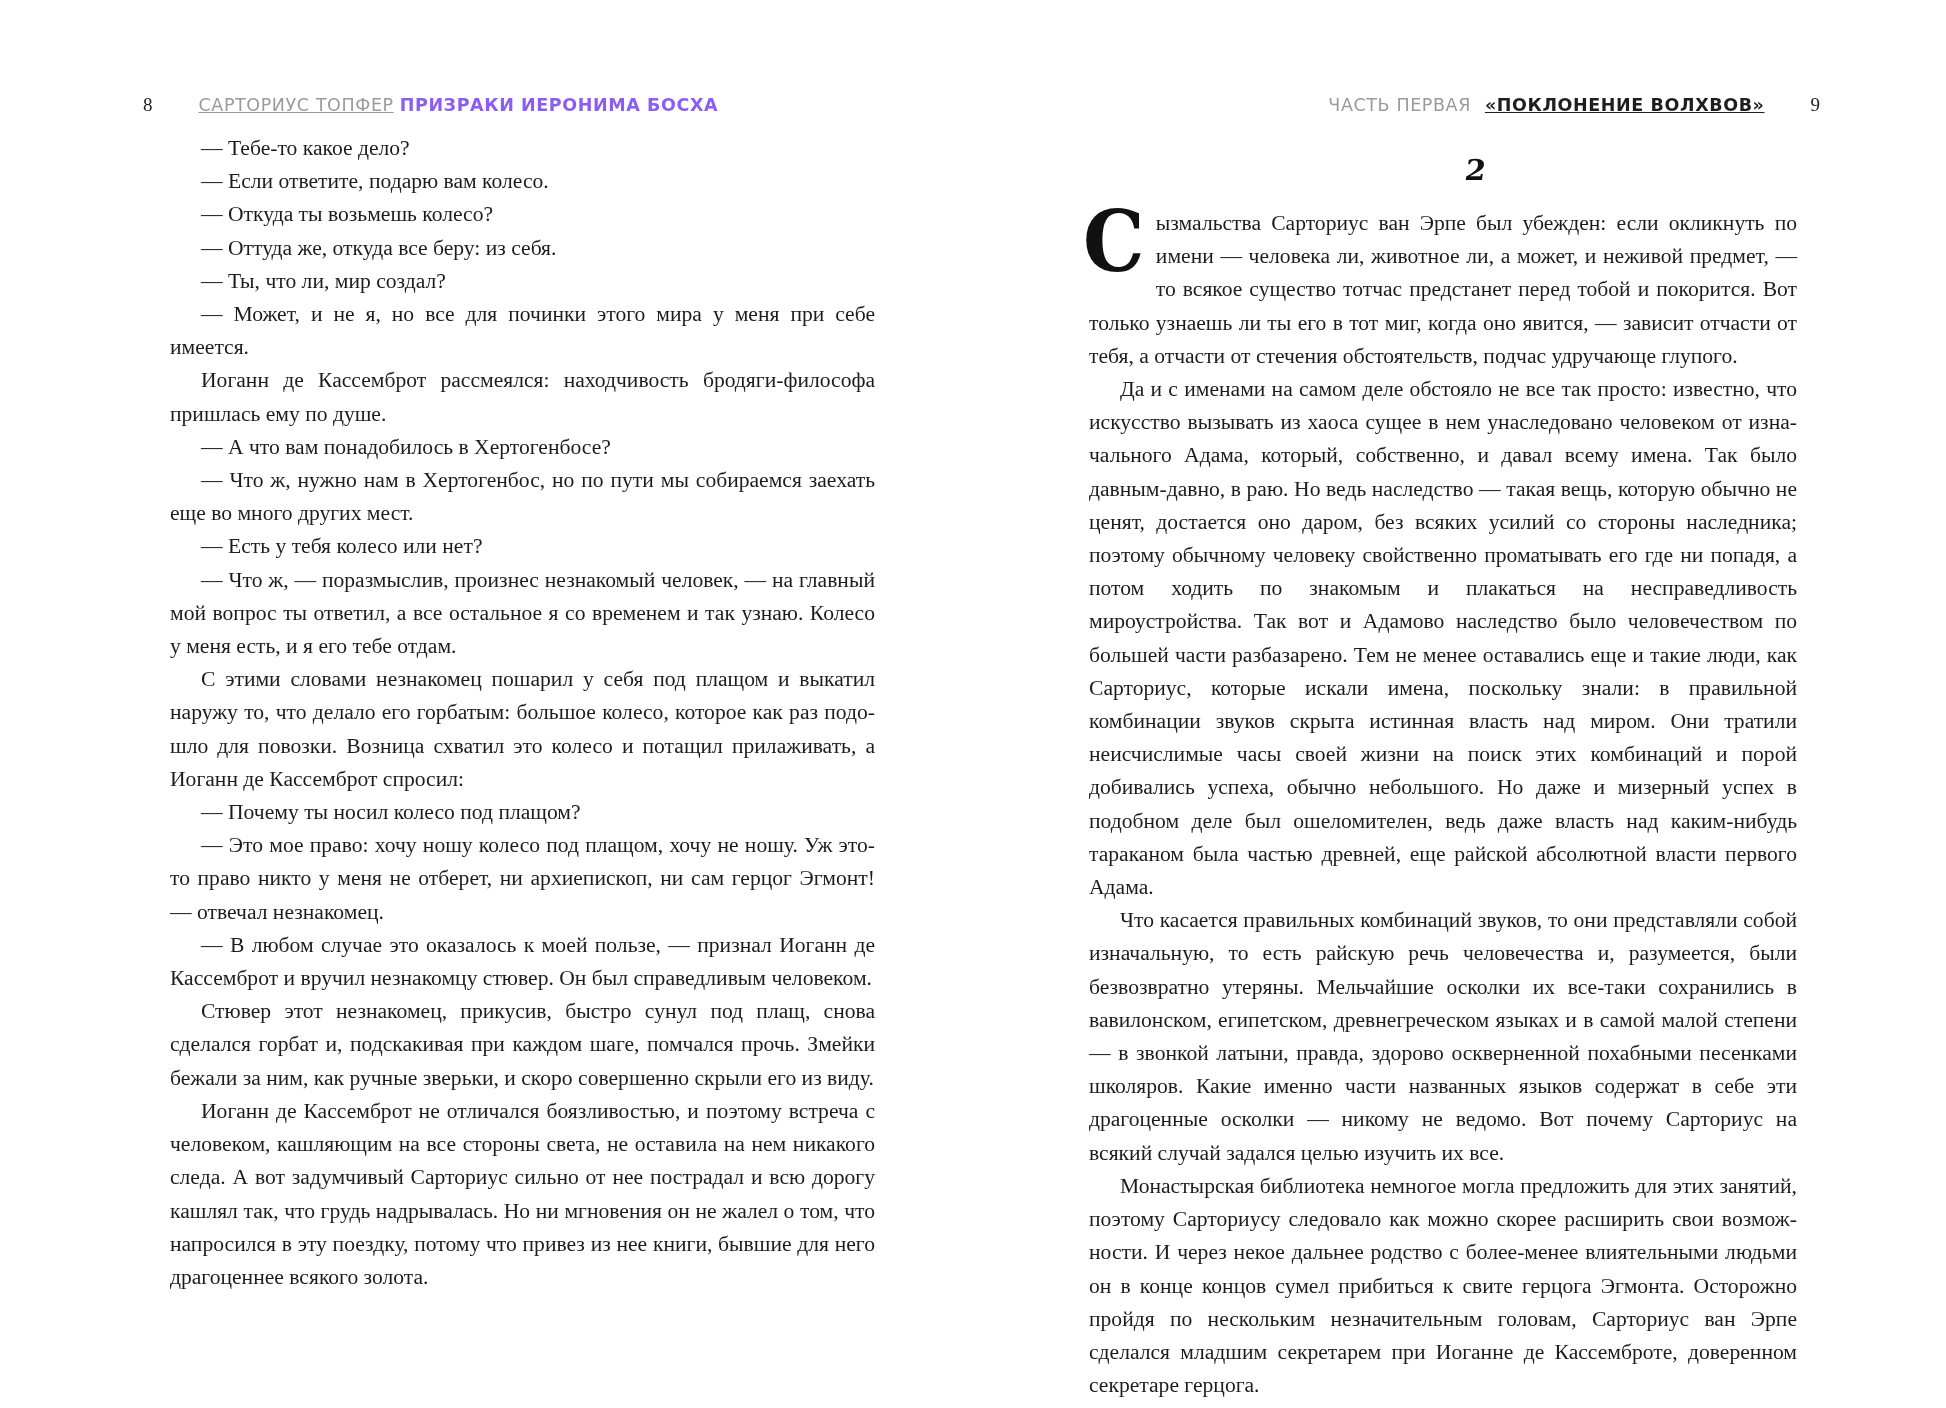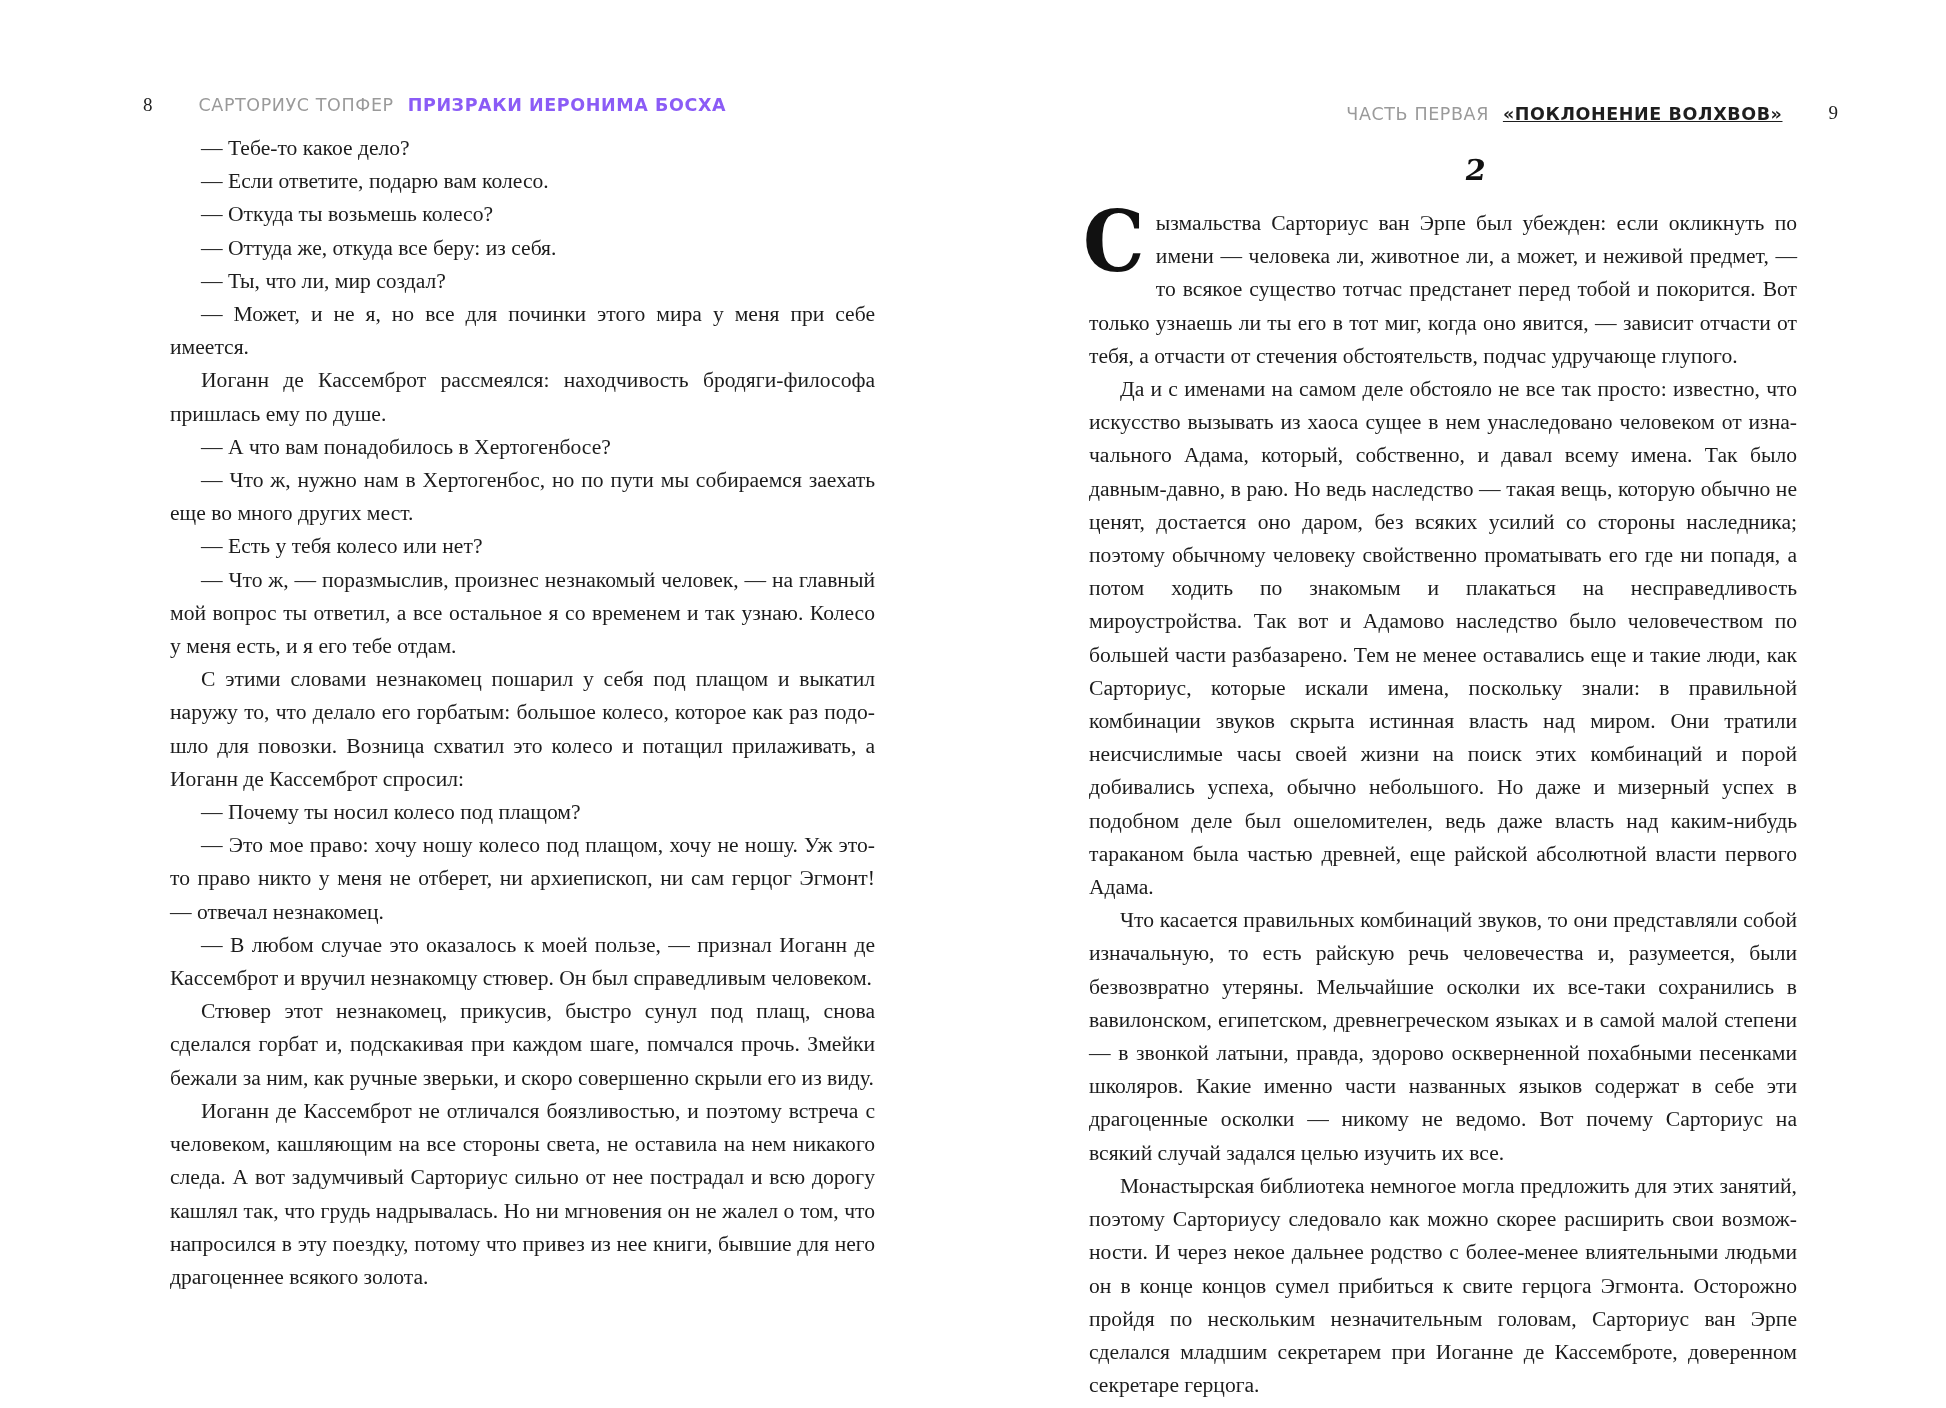--- a/index.html
+++ b/index.html
@@ -27,34 +27,35 @@
     top: 94px;
     height: 30px;
     display: flex;
     align-items: baseline;
     font-family: "DejaVu Sans", "Liberation Sans", sans-serif;
     font-size: 17.5px;
     letter-spacing: 0.6px;
     white-space: nowrap;
   }
   .page-left .running-head { left: 143px; }
-  .page-right .running-head { right: 108px; align-items: flex-end; }
+  .page-right .running-head { right: 126px; }
 
   .folio {
     font-family: "Liberation Serif", "DejaVu Serif", serif;
     font-size: 19px;
     letter-spacing: 0;
     color: #222;
   }
   .page-left .folio { margin-right: 46px; }
   .page-right .folio { margin-left: 46px; }
 
   .head-author {
     color: #9a9a9a;
-    margin-right: 14px;
+    margin-right: 6px;
+    text-decoration: underline;
   }
   .head-title {
     color: #8b5cf6;
     font-weight: bold;
   }
   .head-part {
     color: #9a9a9a;
     margin-right: 14px;
   }
   .head-section {

